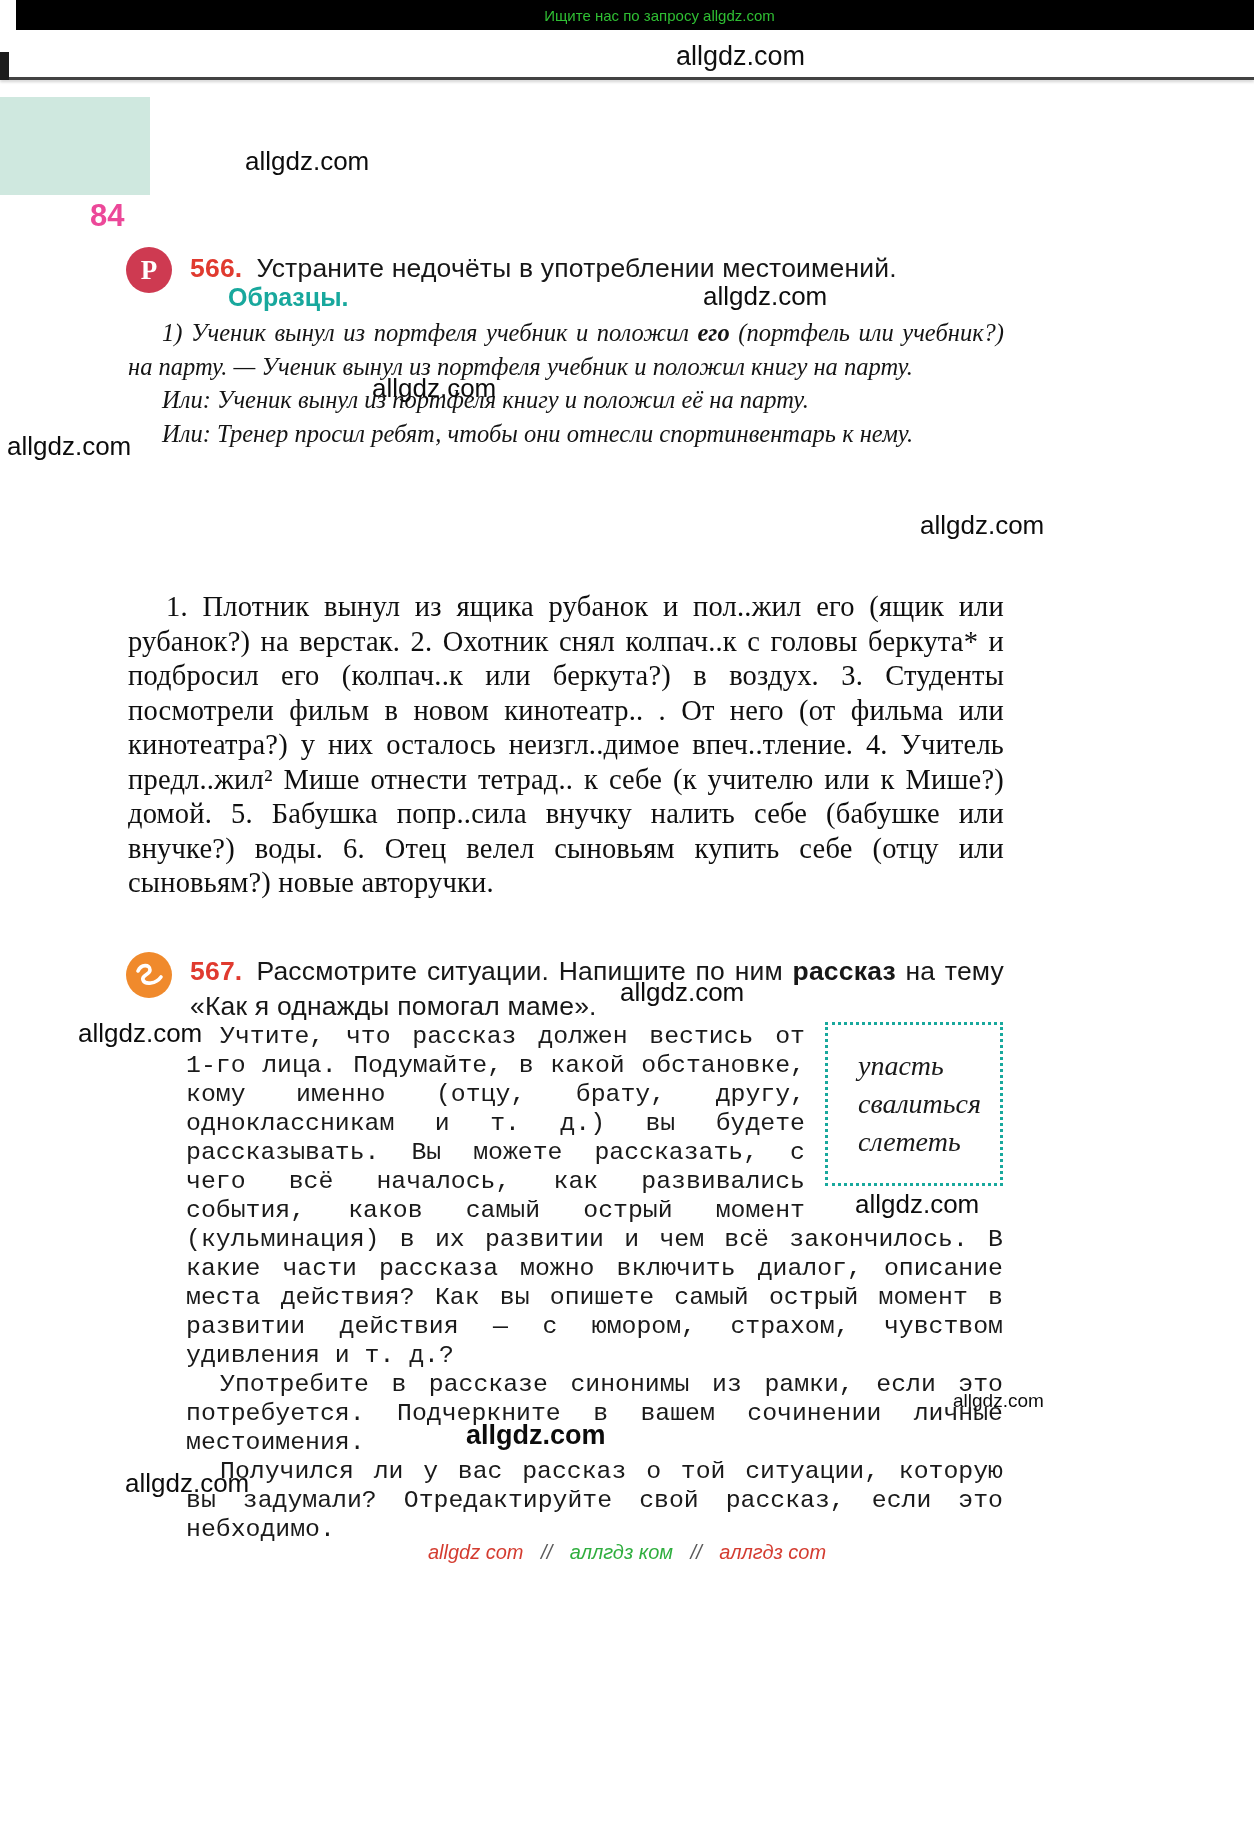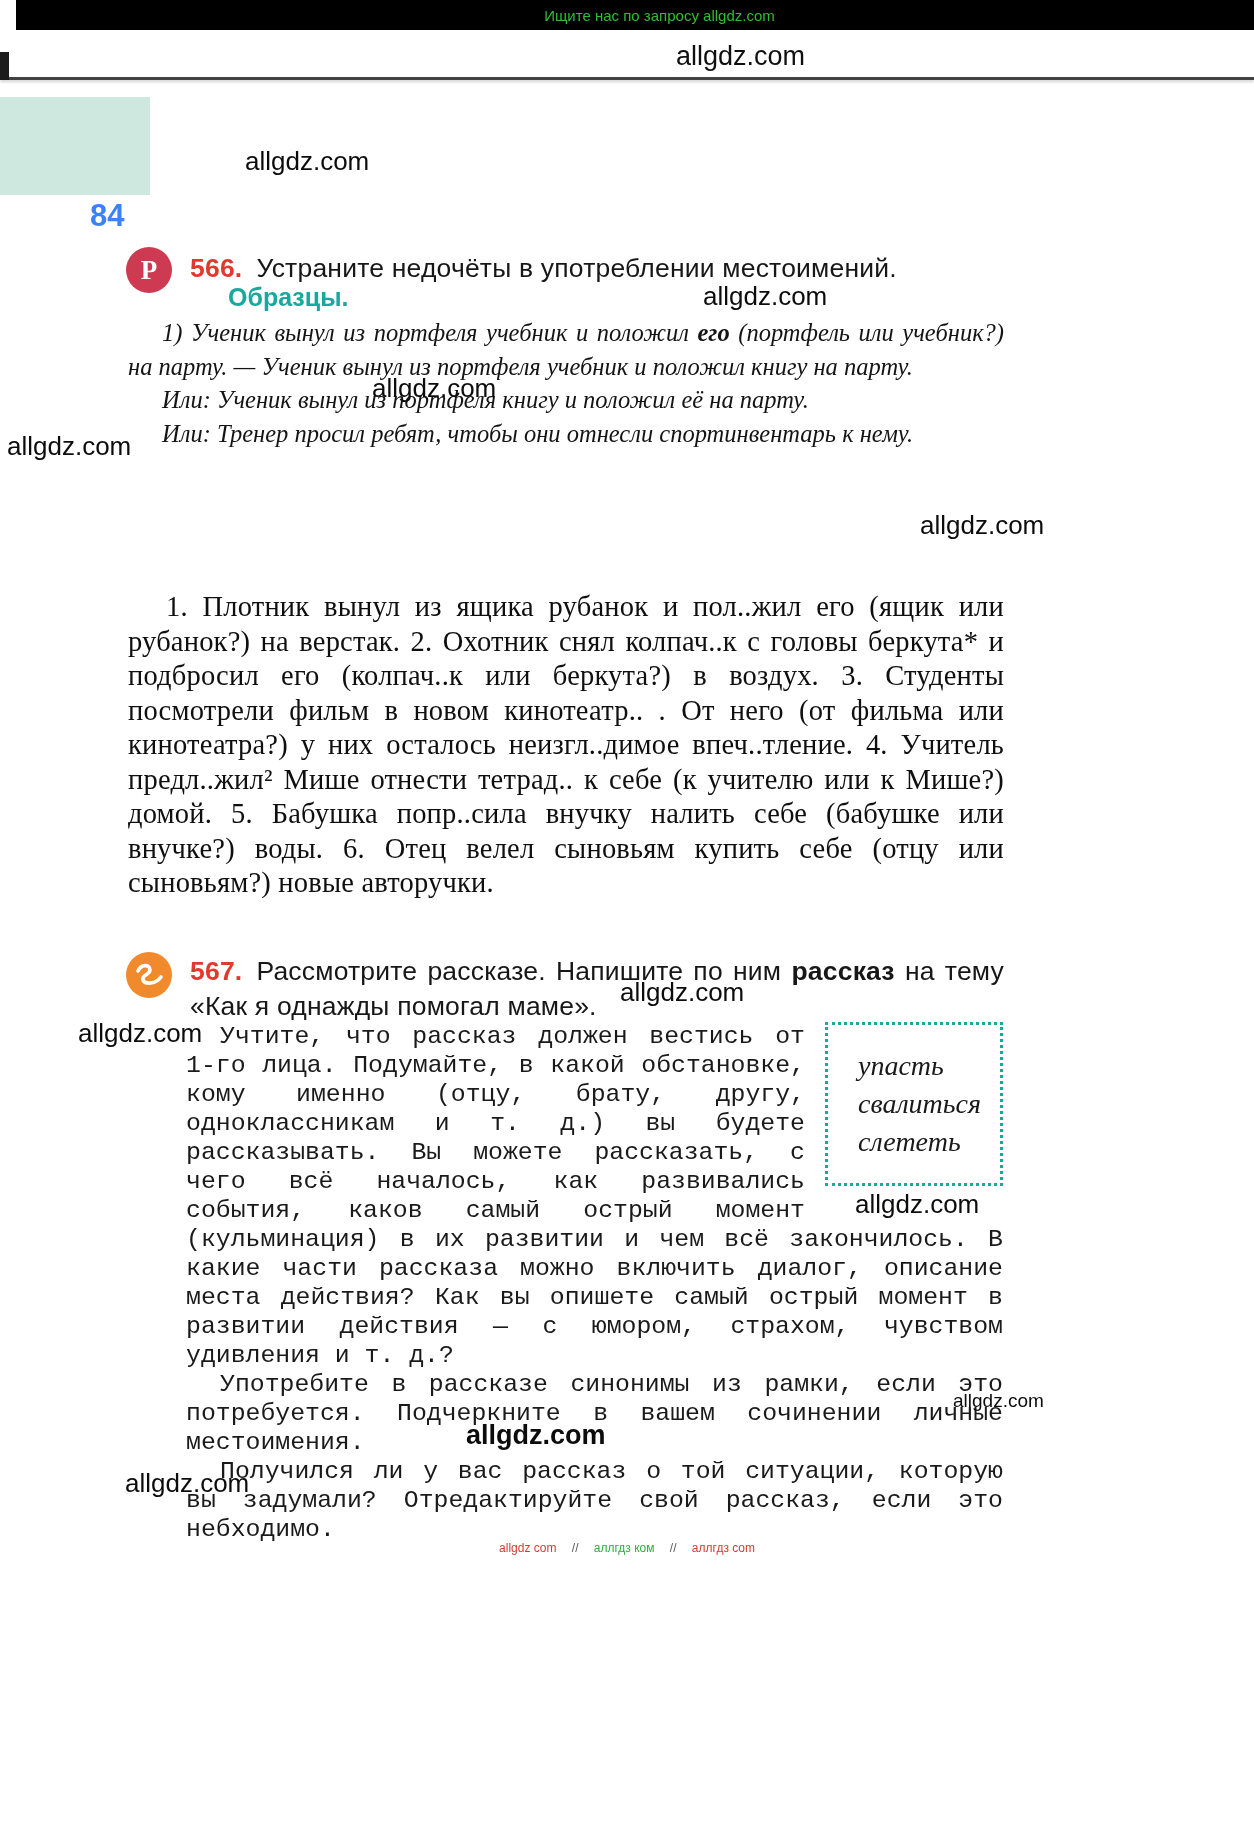--- a/index.html
+++ b/index.html
@@ -10,21 +10,21 @@
   .top-bar{position:absolute;top:0;left:16px;width:100%;height:30px;background:var(--top-bar-bg,#000);
            display:flex;align-items:center;justify-content:center;padding-left:33px;}
   .top-bar-text{color:var(--top-bar-green,#2fbe33);font-size:15px;}
 
   .site-title{position:absolute;top:41px;left:676px;font-size:27px;color:#101010;}
   .divider{position:absolute;top:77px;left:0;width:100%;height:3px;background:#424242;
            box-shadow:0 2px 3px rgba(0,0,0,.18);}
   .edge-notch{position:absolute;top:52px;left:0;width:9px;height:28px;background:#1c1c1c;}
 
   .mint-block{position:absolute;top:97px;left:0;width:150px;height:98px;background:var(--mint,#cfe8df);}
-  .page-number{position:absolute;top:198px;left:90px;font-size:31px;font-weight:bold;color:#3b82f6;}
+  .page-number{position:absolute;top:198px;left:90px;font-size:31px;font-weight:bold;color:#ec4899;}
 
   .badge{position:absolute;width:46px;height:46px;border-radius:50%;
          display:flex;align-items:center;justify-content:center;}
   .badge-566{left:126px;top:247px;background:var(--badge-red,#ce3a51);color:#fff;
              font-family:"Liberation Serif",serif;font-weight:bold;font-size:27px;}
   .badge-567{left:126px;top:952px;background:var(--badge-orange,#f08a2c);}
 
   .ex-head{position:absolute;left:190px;width:814px;font-size:26.5px;line-height:35px;
            color:#171717;text-align:justify;letter-spacing:.2px;margin-top:6px;}
   .ex566-head{top:245px;}
@@ -58,21 +58,21 @@
   .wm3{left:372px;top:373px;}
   .wm4{left:7px;top:431px;}
   .wm5{left:920px;top:510px;}
   .wm6{left:620px;top:977px;}
   .wm7{left:78px;top:1018px;}
   .wm8{left:855px;top:1189px;}
   .wm9{left:953px;top:1390px;font-size:19px;}
   .wm10{left:466px;top:1420px;font-size:27px;font-weight:bold;}
   .wm11{left:125px;top:1468px;}
 
-  .footer{position:absolute;top:1541px;left:0;width:100%;text-align:center;font-size:12px;}
+  .footer{position:absolute;top:1541px;left:0;width:100%;text-align:center;font-size:20px;font-style:italic;}
   .footer span{margin:0 6px;}
   .c-red{color:var(--footer-red,#d43c30);}
   .c-green{color:var(--footer-green,#2fae3e);}
   .c-sep{color:#5a5a5a;}
 </style>
 </head>
 <body>
 
 <div class="screen">
 
@@ -102,21 +102,21 @@
   </div>
 
   <div class="ex-body">1. Плотник вынул из ящика рубанок и пол..жил его (ящик или рубанок?) на верстак. 2. Охотник снял колпач..к с головы беркута* и подбросил его (колпач..к или беркута?) в воздух. 3. Студенты посмотрели фильм в новом кинотеатр.. . От него (от фильма или кинотеатра?) у них осталось неизгл..димое впеч..тление. 4. Учитель предл..жил² Мише отнести тетрад.. к себе (к учителю или к Мише?) домой. 5. Бабушка попр..сила внучку налить себе (бабушке или внучке?) воды. 6. Отец велел сыновьям купить себе (отцу или сыновьям?) новые авторучки.</div>
 
   <div class="badge badge-567">
     <svg width="30" height="26" viewBox="0 0 30 26">
       <path d="M4 9 C7 2, 16 2, 16 8 C16 13, 7 13, 9 18 C11 23, 22 22, 27 15" fill="none" stroke="#ffffff" stroke-width="3.6" stroke-linecap="round"></path>
     </svg>
   </div>
   <div class="ex-head ex567-head">
-    <span class="ex-num">567.</span><span class="ex-title"><span>Рассмотрите рассказе. Напишите по ним </span><b>рассказ</b><span> на тему «Как я однажды помогал маме».</span></span>
+    <span class="ex-num">567.</span><span class="ex-title"><span>Рассмотрите ситуации. Напишите по ним </span><b>рассказ</b><span> на тему «Как я однажды помогал маме».</span></span>
   </div>
 
   <div class="instr">
     <div class="syn-box">
       <div class="syn-word">упасть</div>
       <div class="syn-word">свалиться</div>
       <div class="syn-word">слететь</div>
     </div>
     <p class="instr-p">Учтите, что рассказ должен вестись от 1-го лица. Подумайте, в какой обстановке, кому именно (отцу, брату, другу, одноклассникам и т. д.) вы будете рассказывать. Вы можете рассказать, с чего всё началось, как развивались события, каков самый острый момент (кульминация) в их развитии и чем всё закончилось. В какие части рассказа можно включить диалог, описание места действия? Как вы опишете самый острый момент в развитии действия — с юмором, страхом, чувством удивления и т. д.?</p>
     <p class="instr-p">Употребите в рассказе синонимы из рамки, если это потребуется. Подчеркните в вашем сочинении личные местоимения.</p>

